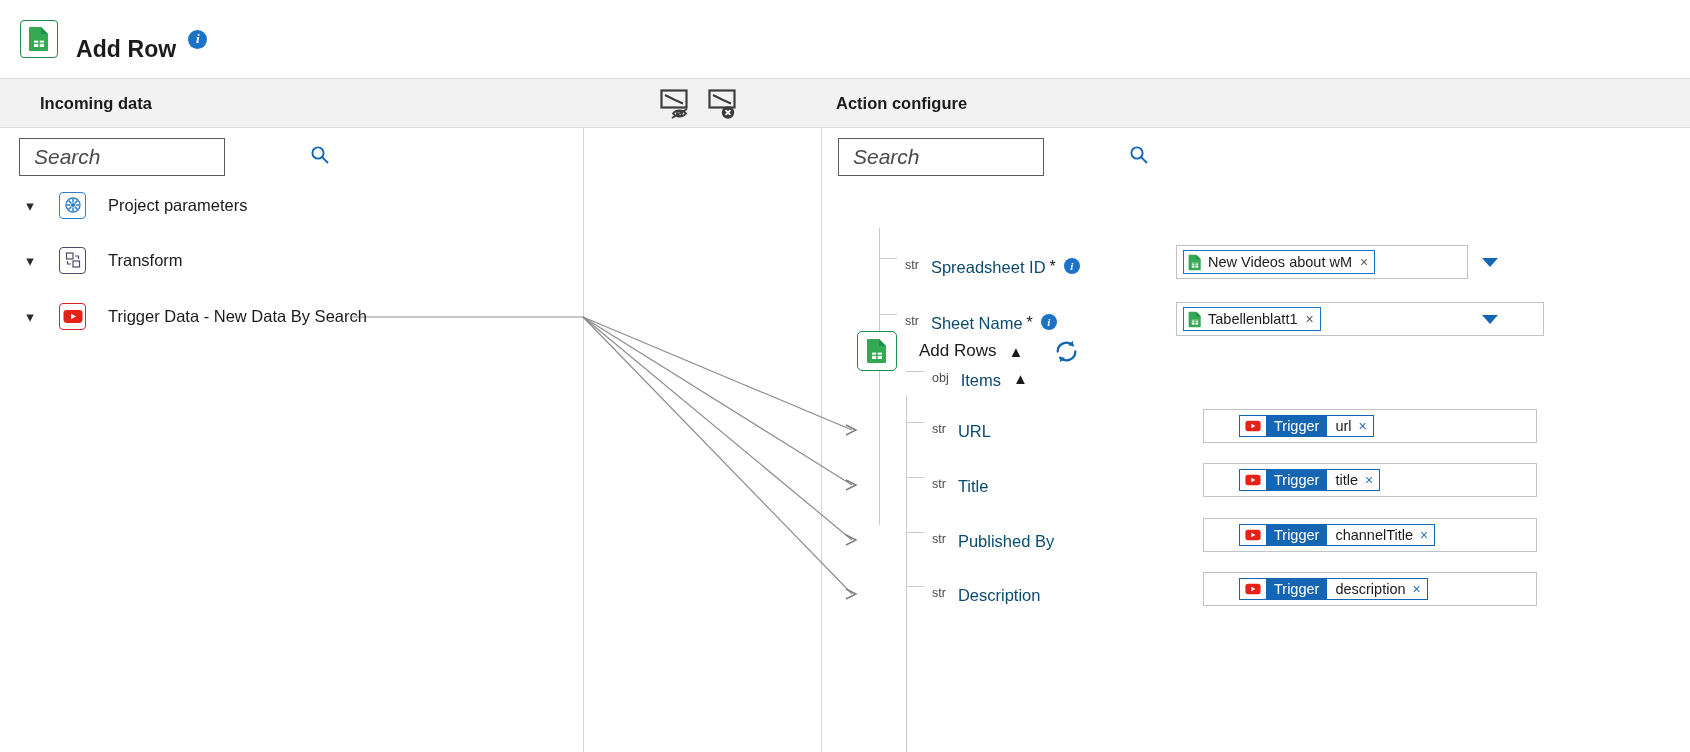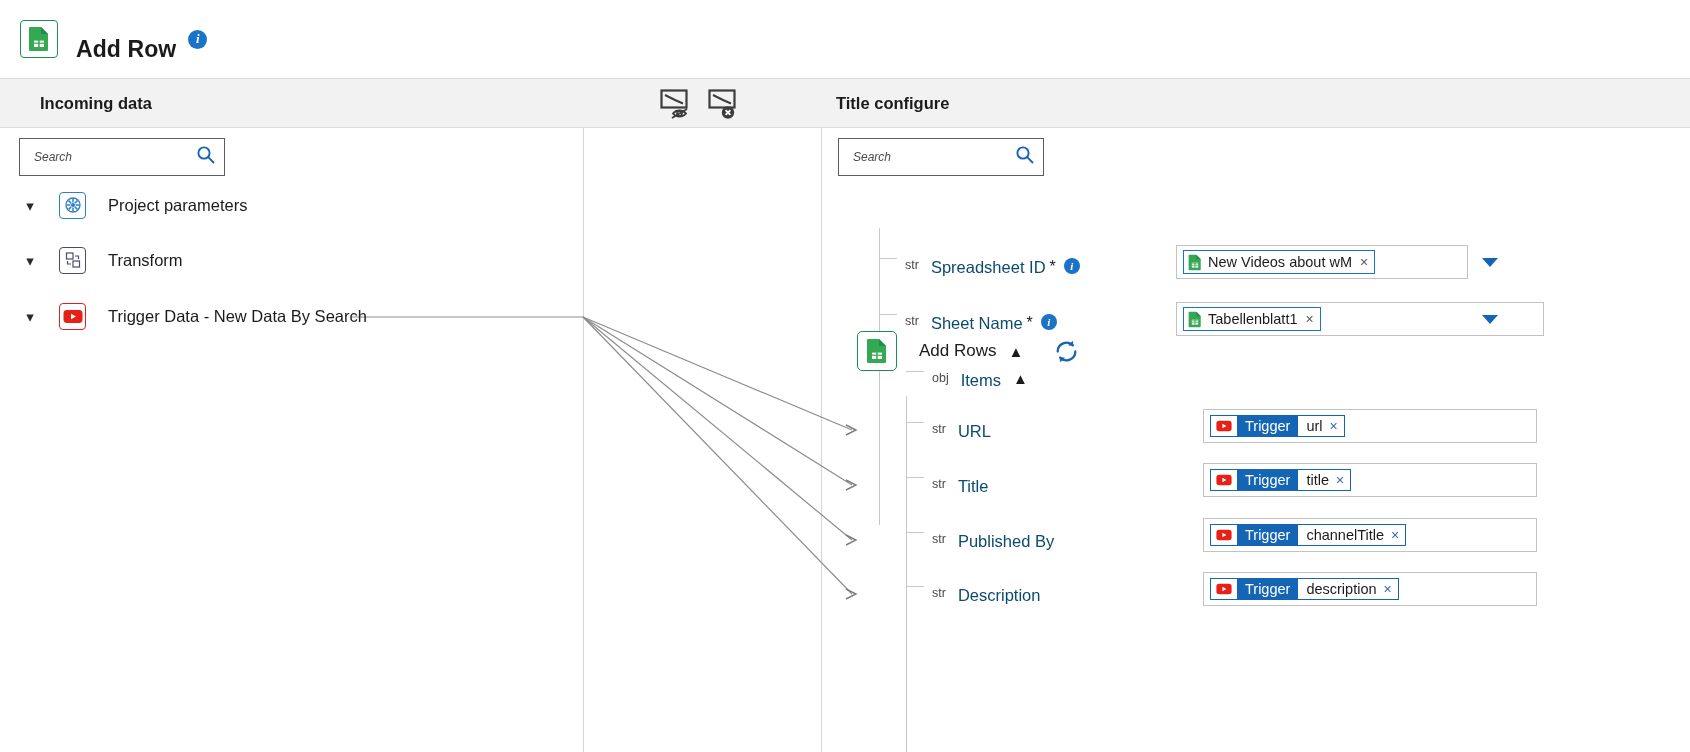--- a/index.html
+++ b/index.html
@@ -99,21 +99,21 @@
     height: 38px;
     border: 1px solid #5c5c5c;
     background: #fff;
     display: flex;
     align-items: center;
     padding: 0 8px 0 12px;
   }
   .search input {
     border: 0; outline: 0;
     flex: 1;
-    font-size: 12px;
+    font-size: 21px;
     font-style: italic;
     color: #0369a1;
     font-family: "Liberation Sans", sans-serif;
     background: transparent;
   }
   .search input::placeholder { color: #4a4a4a; font-style: italic; opacity: 1; }
   #search-left  { left: 19px;  top: 10px; width: 206px; }
   #search-right { left: 838px; top: 10px; width: 206px; }
 
   
@@ -252,20 +252,21 @@
     cursor: pointer;
     line-height: 1;
   }
   .chip-trigger {
     display: inline-flex;
     align-items: stretch;
     height: 22px;
     border: 1px solid #1565b5;
     background: #fff;
     font-size: 14.5px;
+    margin-left: 29px;
   }
   .chip-trigger .tico {
     display: flex; align-items: center;
     padding: 0 5px;
     background: #fff;
     flex: 0 0 auto;
   }
   .chip-trigger .tname {
     background: #1565b5;
     color: #fff;
@@ -326,21 +327,21 @@
     <span title="Delete mappings">
       <svg width="34" height="32" viewBox="0 0 34 32">
         <rect x="1.5" y="2.5" width="25" height="17" fill="none" stroke="#3c3c3c" stroke-width="2.2"></rect>
         <path d="M5 7 L15 12 L23 15.5" fill="none" stroke="#3c3c3c" stroke-width="2"></path>
         <circle cx="20" cy="24.5" r="6.2" fill="#3c3c3c"></circle>
         <path d="M17.6 22.1 L22.4 26.9 M22.4 22.1 L17.6 26.9" stroke="#fff" stroke-width="1.8"></path>
       </svg>
     </span>
   </div>
 
-  <div class="panelbar-title" id="pb-right">Title configure</div>
+  <div class="panelbar-title" id="pb-right">Action configure</div>
 </div>
 
 <div class="body">
 
   <div class="vline" id="vline-mid"></div>
   <div class="vline" id="vline-right"></div>
 
   <svg id="links" width="1690" height="624">
     <line x1="352" y1="189" x2="583" y2="189" stroke="#8d8d8d" stroke-width="1.2"></line>
     <g stroke="#8d8d8d" stroke-width="1.2" fill="none">

